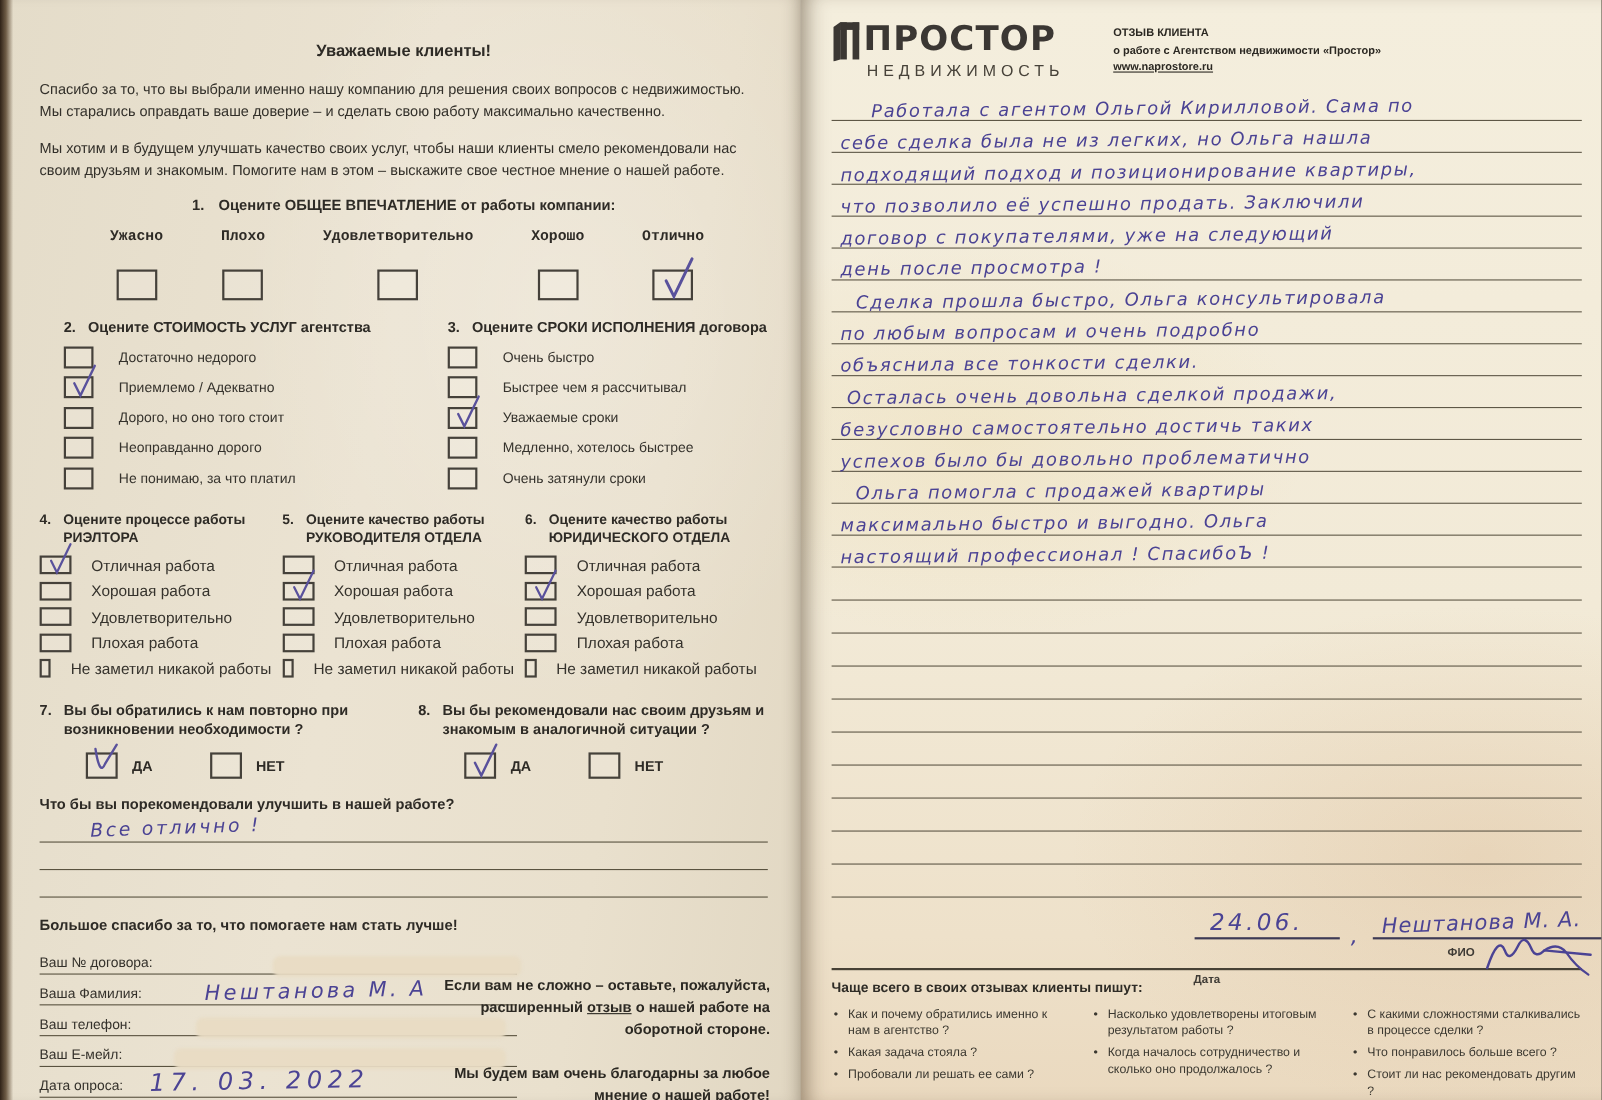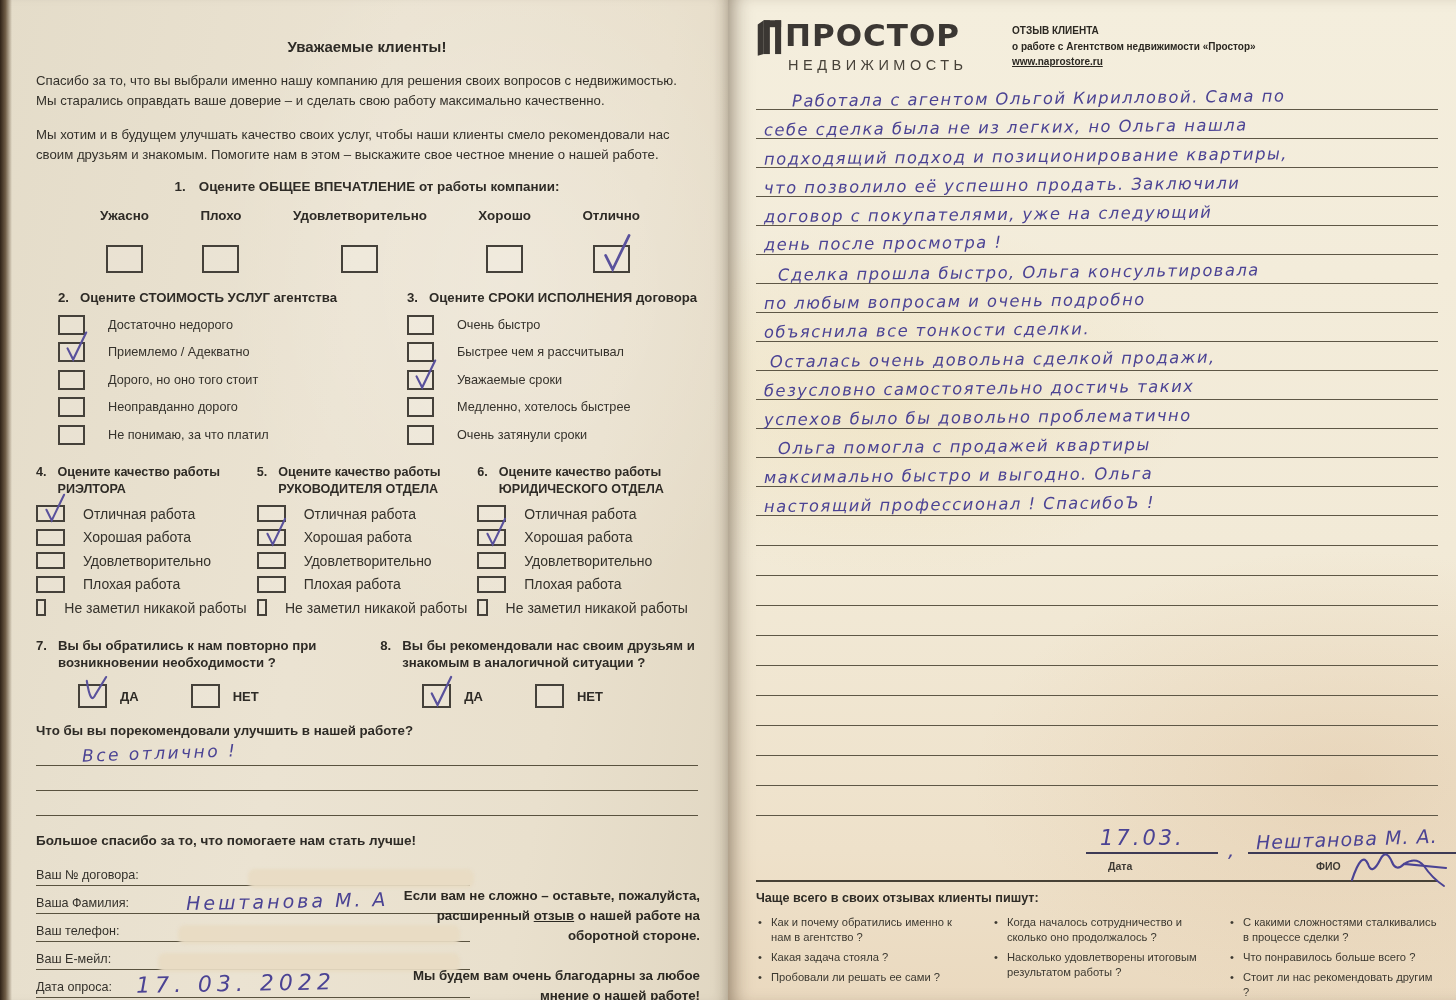--- a/index.html
+++ b/index.html
@@ -16,21 +16,21 @@
       linear-gradient(100deg,#e4dcc9 0%,#ebe3d2 45%,#e9e0cd 75%,#e1d7c2 100%);
     padding: 28px 30px 0 36px;
     box-shadow: inset -12px 0 16px -12px rgba(40,25,10,.4);
   }
   .lp-edge { position:absolute; left:0; top:0; bottom:0; width:12px;
     background: linear-gradient(90deg,#2f2217 0%,#6e5c46 45%,rgba(110,92,70,0) 100%); }
   .lp-title { text-align:center; font-weight:bold; font-size:15px; margin:10px 0 16px; }
   .lp-para  { font-size:13.2px; line-height:1.55; margin-bottom:13px; color:#33302a; }
   .q1-head { display:flex; justify-content:center; gap:13px; font-weight:bold; font-size:13.4px; margin:8px 0 14px; }
 
-  .ratings { display:flex; justify-content:space-between; margin:0 58px 0 64px; }
+  .ratings { display:flex; justify-content:space-between; margin:0 58px 0 64px;font-family:Liberation Mono, monospace; }
   .rating  { display:flex; flex-direction:column; align-items:center; }
   .rating .lbl { font-weight:bold; font-size:13.4px; white-space:nowrap; }
   .rating .cb  { margin-top:22px; }
 
   .cb { position:relative; border:2px solid #45413a; background:rgba(255,255,255,.12); }
   .cb-lg { width:37px; height:28px; }
   .cb-md { width:27px; height:20px; }
   .cb-sm { width:29px; height:17px; }
   .cb-yn { width:29px; height:24px; }
   .tick { position:absolute; pointer-events:none; overflow:visible; }
@@ -108,21 +108,21 @@
   .rline:nth-child(7) .hw, .rline:nth-child(13) .hw { left:22px; }
   .rline:nth-child(10) .hw { left:14px; }
 
   .sign { position:relative; height:60px; margin-top:4px; }
   .sig-date { position:absolute; left:330px; top:2px; width:132px; height:32px; border-bottom:2px solid #3d3a55; }
   .sig-date .hw { position:absolute; left:14px; bottom:2px; font-size:21px; letter-spacing:3px; }
   .sig-comma { position:absolute; left:472px; top:18px; font-size:20px; color:#4b4394; }
   .sig-fio { position:absolute; left:492px; top:2px; width:212px; height:32px; border-bottom:2px solid #3d3a55; }
   .sig-fio .hw { position:absolute; left:8px; bottom:2px; font-size:19px; letter-spacing:1px; white-space:nowrap; transform:rotate(-2deg); }
   .sig-cap { position:absolute; font-size:10.5px; font-weight:bold; color:#3f3b35; top:40px; }
-  .cap-date { left:352px; } .cap-fio { left:560px; }
+  .cap-date { left:329px;margin-top:25px; } .cap-fio { left:560px; }
   .signature-svg { position:absolute; left:590px; top:26px; width:116px; height:46px; overflow:visible; }
   .rp-rule { border-bottom:2.2px solid #474135; margin-top:0; }
 
   .rp-footer { margin-top:9px; }
   .rp-footer .ft { font-weight:bold; font-size:12.6px; color:#2f2c26; }
   .fcols { display:flex; gap:26px; margin-top:10px; }
   .fcol { width:33%; }
   .fcol ul { list-style:none; }
   .fcol li { font-size:11.2px; color:#3b3830; margin-bottom:5px; padding-left:15px; position:relative; line-height:1.35; }
   .fcol li::before { content:"•"; position:absolute; left:2px; top:0; }
@@ -233,21 +233,21 @@
           <span class="ol">Очень затянули сроки</span>
         </div>
       </div>
     </div>
   </div>
 
   <div class="q456">
     <div class="col">
       <div class="qhead">
         <span>4.</span>
-        <span>Оцените качество работы РИЭЛТОРА</span>
+        <span>Оцените процессе работы РИЭЛТОРА</span>
       </div>
       <div class="opts">
         <div class="optrow">
           <div class="cb cb-sm">
             <svg class="tick" viewBox="0 0 30 34">
                 <path d="M7 19 L13 31 L27 2" fill="none" stroke="#59519c" stroke-width="2.3" stroke-linecap="round"></path>
               </svg>
           </div>
           <span class="ol">Отличная работа</span>
         </div>
@@ -489,21 +489,21 @@
     <div class="rline blank"></div>
     <div class="rline blank"></div>
     <div class="rline blank"></div>
     <div class="rline blank"></div>
     <div class="rline blank"></div>
     <div class="rline blank"></div>
   </div>
 
   <div class="sign">
     <div class="sig-date">
-      <span class="hw">17.03.</span>
+      <span class="hw">24.06.</span>
     </div>
     <span class="sig-comma hw">,</span>
     <div class="sig-fio">
       <span class="hw">Нештанова  М. А.</span>
     </div>
     <span class="sig-cap cap-date">Дата</span>
     <span class="sig-cap cap-fio">ФИО</span>
     <svg class="signature-svg" viewBox="0 0 116 46">
       <path d="M6 34 Q16 4 22 18 Q26 30 34 14 Q40 2 46 16 Q50 26 58 18 L100 22" fill="none" stroke="#4b4394" stroke-width="2.2" stroke-linecap="round"></path>
       <path d="M58 18 Q70 10 78 20 Q86 32 98 40" fill="none" stroke="#4b4394" stroke-width="2" stroke-linecap="round"></path>
@@ -517,22 +517,22 @@
     <div class="fcols">
       <div class="fcol">
         <ul>
           <li>Как и почему обратились именно к нам в агентство ?</li>
           <li>Какая задача стояла ?</li>
           <li>Пробовали ли решать ее сами ?</li>
         </ul>
       </div>
       <div class="fcol">
         <ul>
+          <li>Насколько удовлетворены итоговым результатом работы ?</li>
           <li>Когда началось сотрудничество и сколько оно продолжалось ?</li>
-          <li>Насколько удовлетворены итоговым результатом работы ?</li>
         </ul>
       </div>
       <div class="fcol">
         <ul>
           <li>С какими сложностями сталкивались в процессе сделки ?</li>
           <li>Что понравилось больше всего ?</li>
           <li>Стоит ли нас рекомендовать другим ?</li>
         </ul>
       </div>
     </div>

